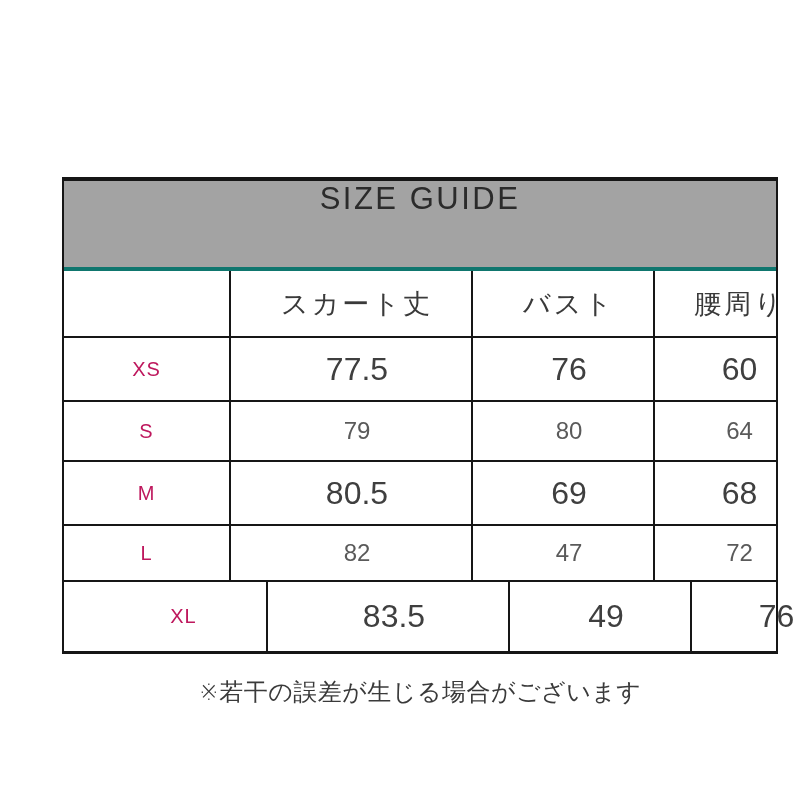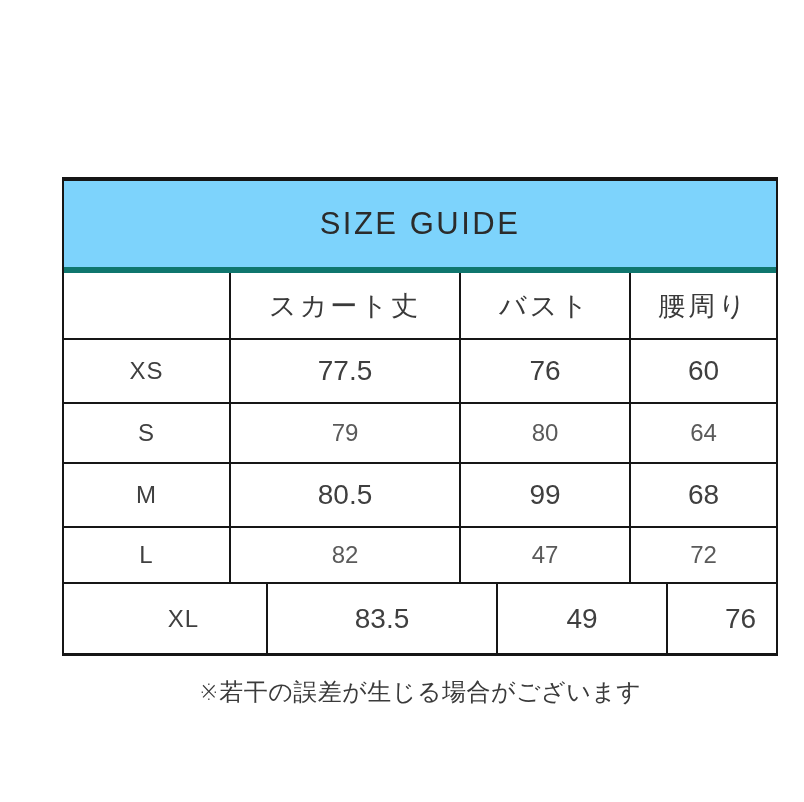--- a/index.html
+++ b/index.html
@@ -21,36 +21,37 @@
     top: 177px;
     width: 716px;
     box-sizing: border-box;
     border: 2px solid #161616;
     border-top-width: 4px;
     border-bottom-width: 3px;
     background: #ffffff;
   }
   .title-bar {
     height: 86px;
-    background: #7dd3fc;
-    border-bottom: 6px solid #0f766e;
+    background: #a3a3a3;
+    border-bottom: 4px solid #0f766e;
     display: flex;
-    align-items: center;
+    align-items: flex-start;
     justify-content: center;
   }
   .title-text {
     font-size: 31px;
     font-weight: 300;
     letter-spacing: 2.5px;
     color: #2b2b2b;
   }
   .row {
     display: grid;
     grid-template-columns: 167px 230px 170px 145px;
     border-bottom: 2px solid #161616;
+    gap: 12px;
   }
   .row:last-child {
     border-bottom: none;
   }
   .cell {
     display: flex;
     align-items: center;
     justify-content: center;
     border-right: 2px solid #161616;
     box-sizing: border-box;
@@ -66,27 +67,27 @@
     letter-spacing: 3px;
     color: #3a3a3a;
     font-weight: 300;
   }
   .row-xs { height: 62px; }
   .row-s  { height: 58px; }
   .row-m  { height: 62px; }
   .row-l  { height: 54px; }
   .row-xl { height: 69px; margin-left: 37px; }
   .size-label {
-    font-size: 24px;
+    font-size: 20px;
     letter-spacing: 1px;
-    color: #404040;
+    color: #be185d;
     font-weight: 300;
   }
   .row.large .num {
-    font-size: 28px;
+    font-size: 32px;
     color: #3f3f3f;
     font-weight: 300;
   }
   .row.small .num {
     font-size: 24px;
     color: #5a5a5a;
     font-weight: 300;
   }
   .footnote {
     position: absolute;
@@ -129,21 +130,21 @@
     <div class="row row-s small">
       <div class="cell size-label">S</div>
       <div class="cell num">79</div>
       <div class="cell num">80</div>
       <div class="cell num">64</div>
     </div>
 
     <div class="row row-m large">
       <div class="cell size-label">M</div>
       <div class="cell num">80.5</div>
-      <div class="cell num">99</div>
+      <div class="cell num">69</div>
       <div class="cell num">68</div>
     </div>
 
     <div class="row row-l small">
       <div class="cell size-label">L</div>
       <div class="cell num">82</div>
       <div class="cell num">47</div>
       <div class="cell num">72</div>
     </div>
 

